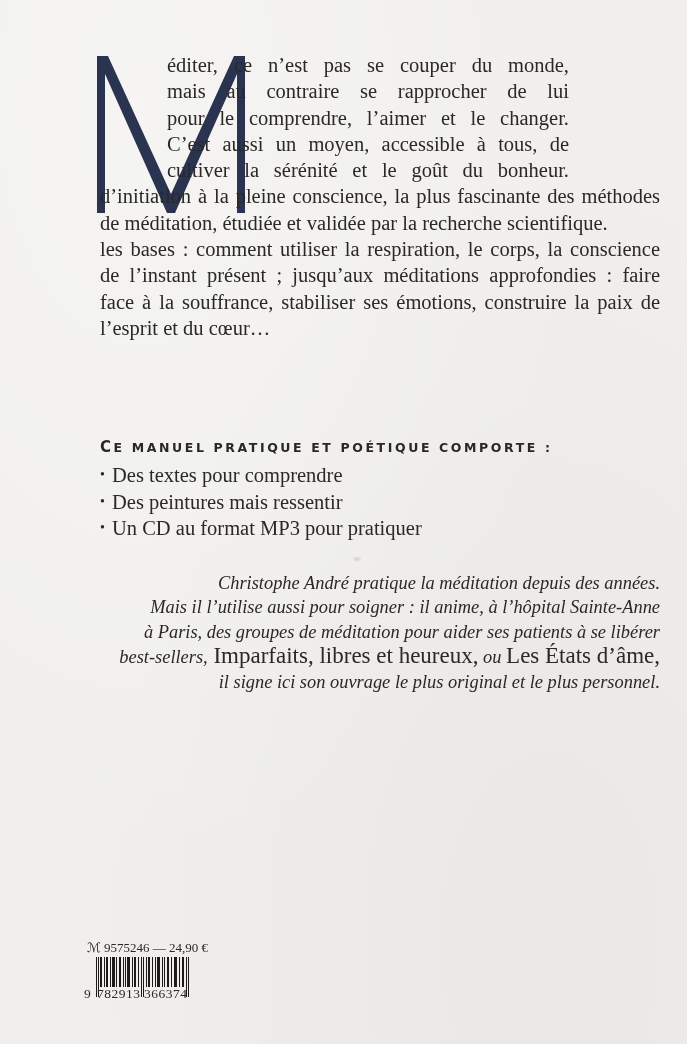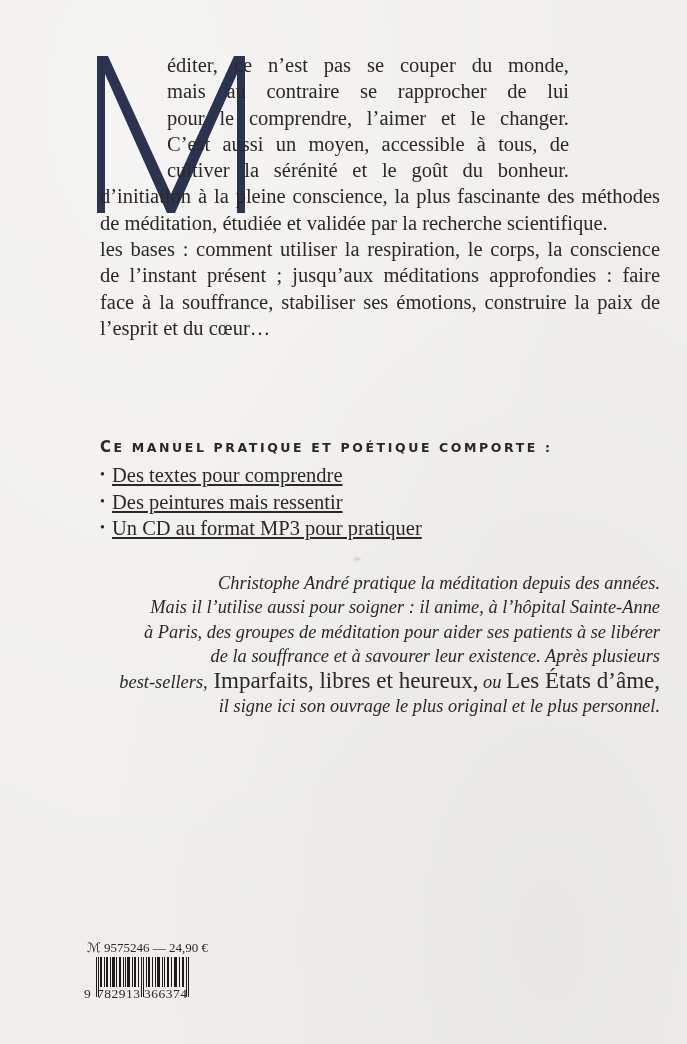--- a/index.html
+++ b/index.html
@@ -78,21 +78,20 @@
       position: absolute;
       left: 100px;
       top: 462px;
       margin: 0;
       padding: 0;
       list-style: none;
       font-family: "Liberation Serif", "DejaVu Serif", serif;
       font-size: 20.5px;
       line-height: 26.5px;
       color: #2b2826;
-      text-decoration: underline;
     }
     .bullet-list li {
       white-space: nowrap;
     }
     .bullet-list .bullet {
       display: inline-block;
       width: 12px;
       font-size: 14px;
       vertical-align: 3px;
     }
@@ -211,21 +210,20 @@
       <span class="bullet">•</span><span>Un CD au format MP3 pour pratiquer</span>
     </li>
   </ul>
 
   <div class="speck"></div>
 
   <div class="author-bio">
     <em class="line">Christophe André pratique la méditation depuis des années.</em>
     <em class="line">Mais il l’utilise aussi pour soigner : il anime, à l’hôpital Sainte-Anne</em>
     <em class="line">à Paris, des groupes de méditation pour aider ses patients à se libérer</em>
-    <em class="line">de la souffrance et à savourer leur existence. Après plusieurs</em>
     <span class="line">
       <em>best-sellers,</em><span class="roman"> Imparfaits, libres et heureux,</span><em> ou </em><span class="roman">Les États d’âme,</span>
     </span>
     <em class="line">il signe ici son ouvrage le plus original et le plus personnel.</em>
   </div>
 
   <div class="price-line">
     <span class="logo">ℳ</span><span>9575246</span><span> — </span><span>24,90 €</span>
   </div>
 

